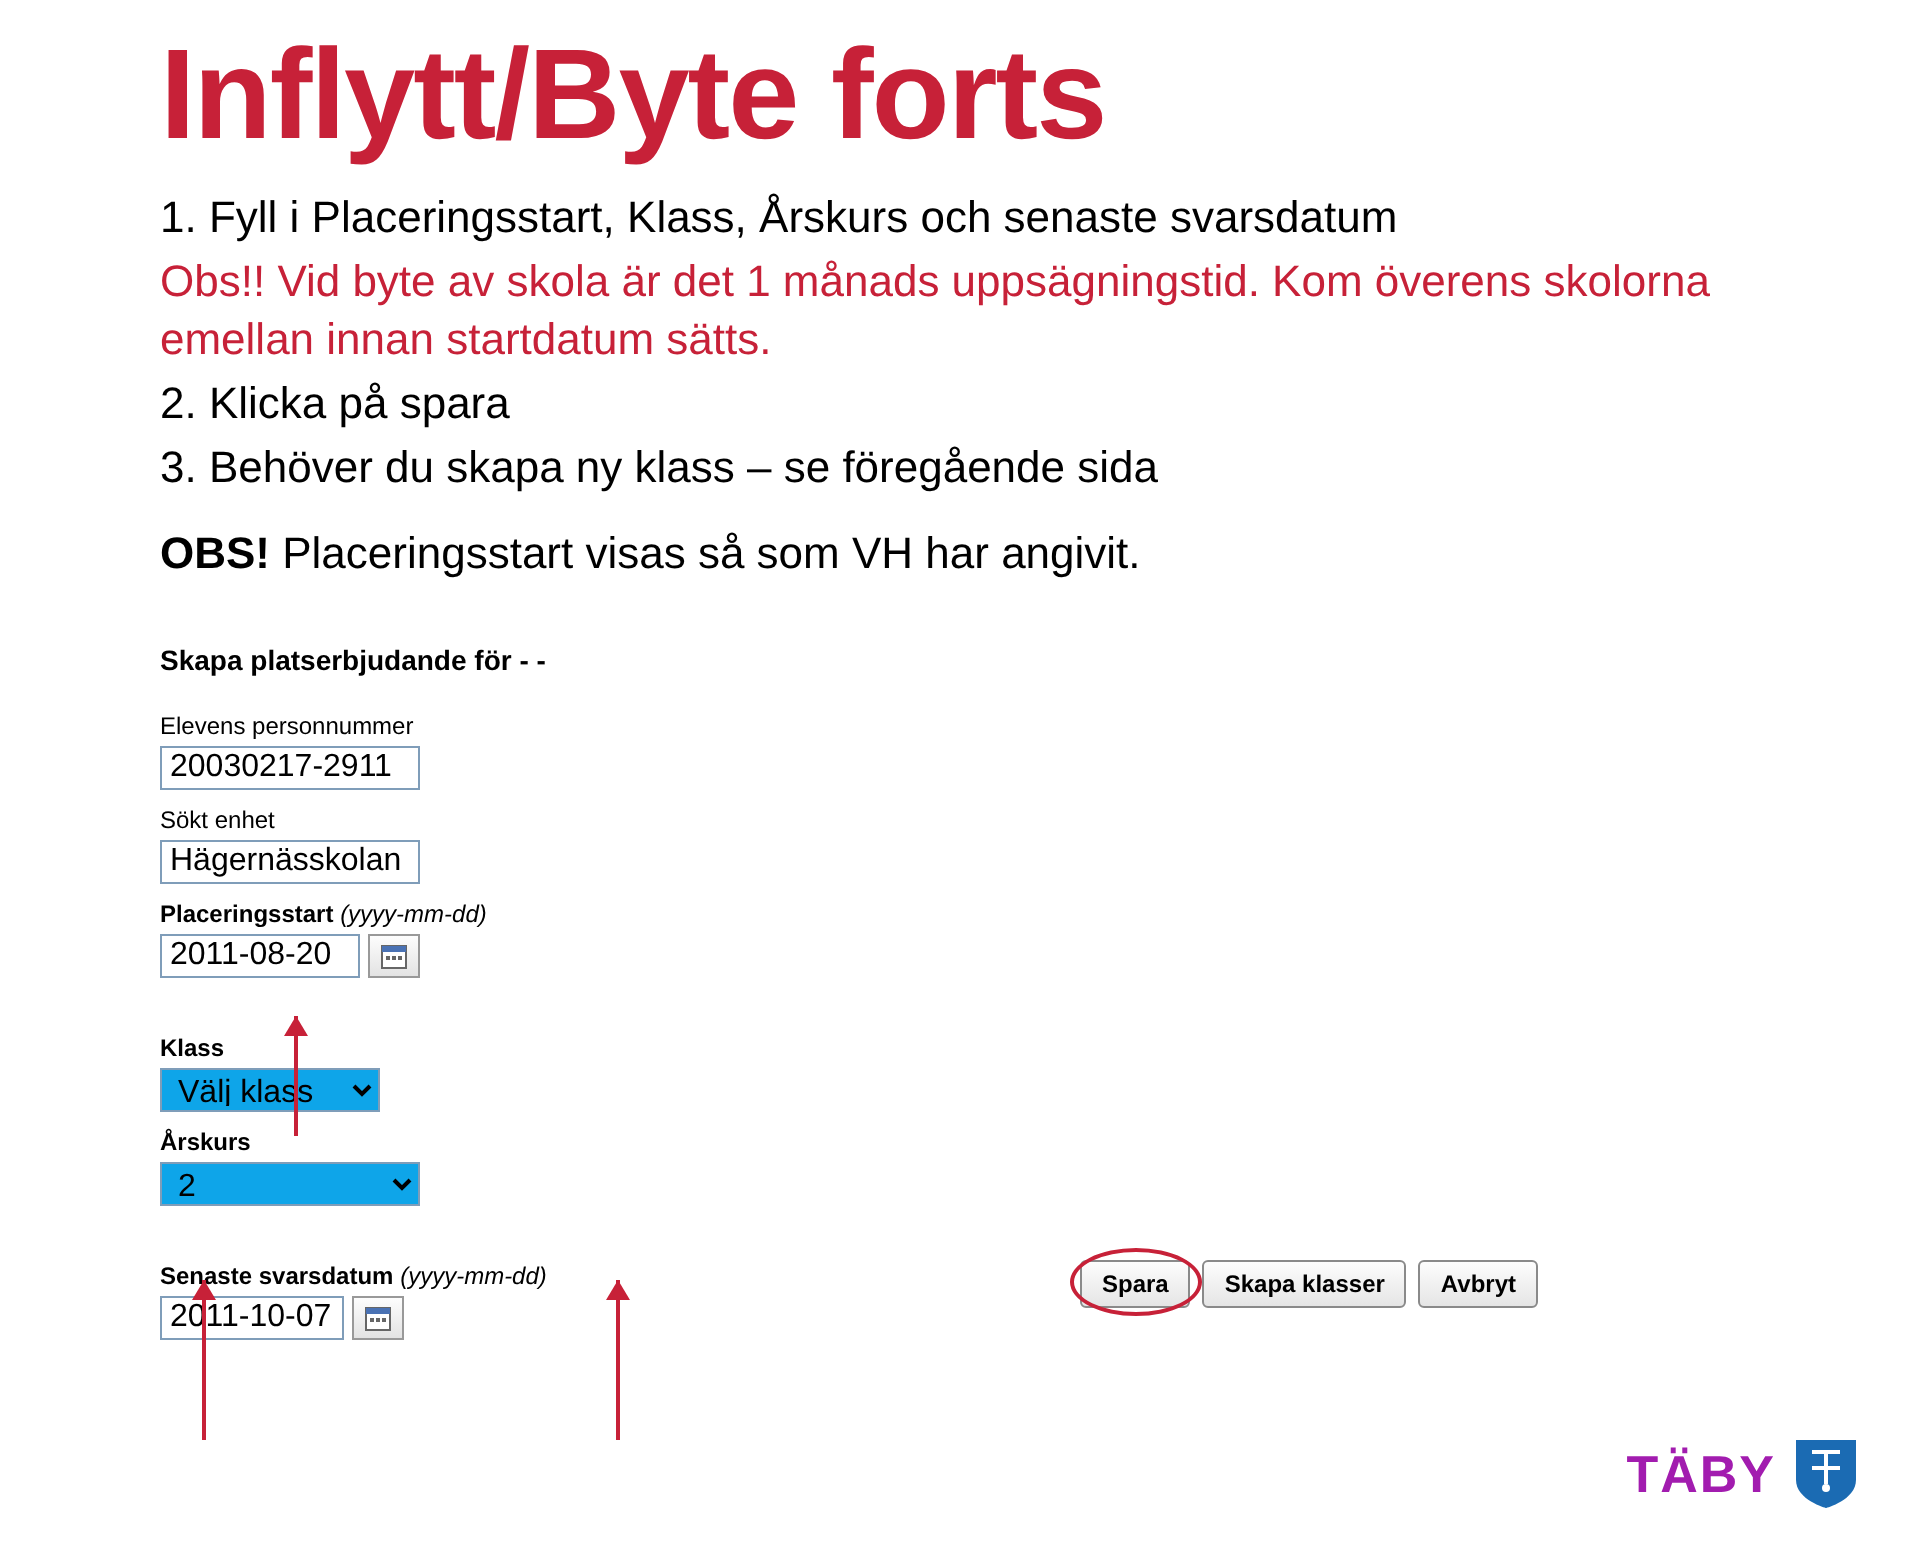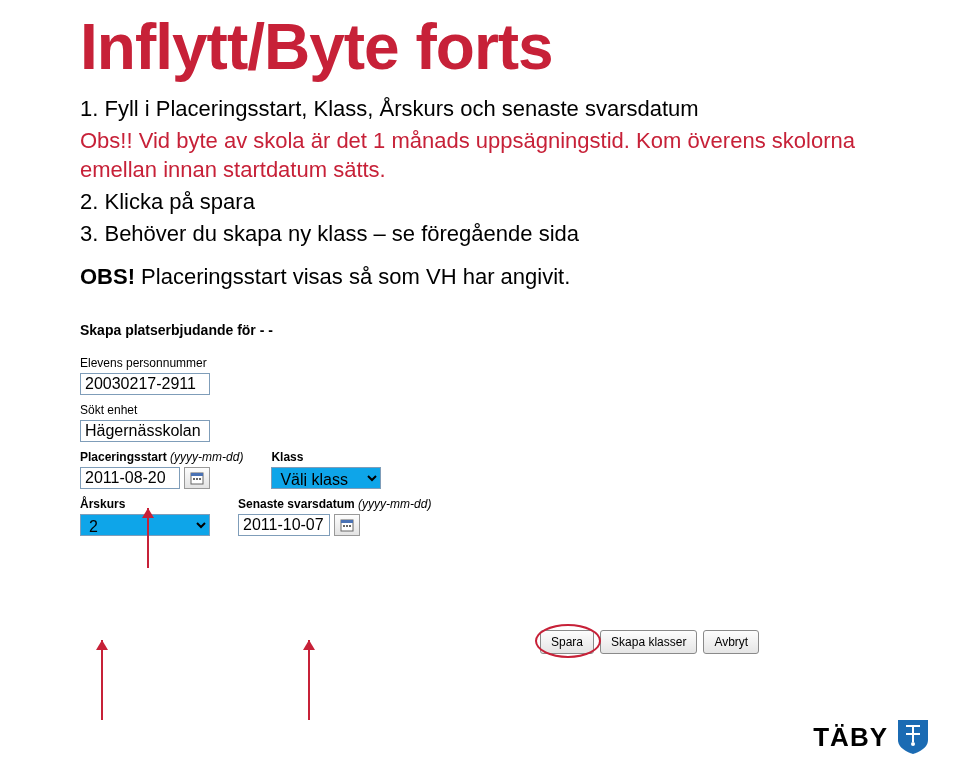--- a/index.html
+++ b/index.html
@@ -25,21 +25,21 @@
   .instr p { margin:0 0 2px 0;}
   .obs-bold { font-weight:bold; }
 
   .form-area {
     margin-top:30px;
     font-family: Verdana, Arial, sans-serif;
     font-size:12px;
     color:#000;
   }
   .form-heading { font-weight:bold; font-size:14px; margin-bottom:18px; }
-  .row { display:flex; gap:28px; margin-bottom:8px; }
+  .row { display:flex; gap:28px; margin-bottom:8px;flex-direction:column; }
   .field { display:flex; flex-direction:column; }
   .label { font-size:12px; margin-bottom:3px; white-space:nowrap; }
   .label.bold { font-weight:bold; }
   .label .hint { font-style: italic; font-weight:normal; }
   input.textbox, select.dropdown {
     height:22px;
     border:1px solid #7f9db9;
     background:#fff;
     font-size:16px;
     padding:2px 4px;
@@ -62,20 +62,21 @@
     display:flex; gap:6px; align-items:center;
   }
   .btn {
     height:24px;
     padding:2px 10px;
     font-size:12px;
     background:linear-gradient(#fdfdfd,#e5e5e5);
     border:1px solid #8a8a8a;
     border-radius:3px;
     font-family:Verdana, Arial, sans-serif;
+    font-weight:bold;
   }
   .circle-ring {
     position:absolute;
     border:2px solid #c72138;
     border-radius:50%;
     pointer-events:none;
   }
   .circle-spara { width:66px; height:34px; left:535px; top:624px; }
 
   .arrow {
@@ -100,21 +101,21 @@
 
   .logo {
     position:absolute;
     right:30px; bottom:20px;
     display:flex; align-items:center; gap:8px;
   }
   .logo-text {
     font-family: Arial, sans-serif;
     font-weight:900;
     font-size:26px;
-    color:#000000;
+    color:#a21caf;
     letter-spacing:1px;
   }
   .logo-shield {
     width:34px; height:38px;
   }
 </style>
 </head>
 <body>
 
 <div class="page">

